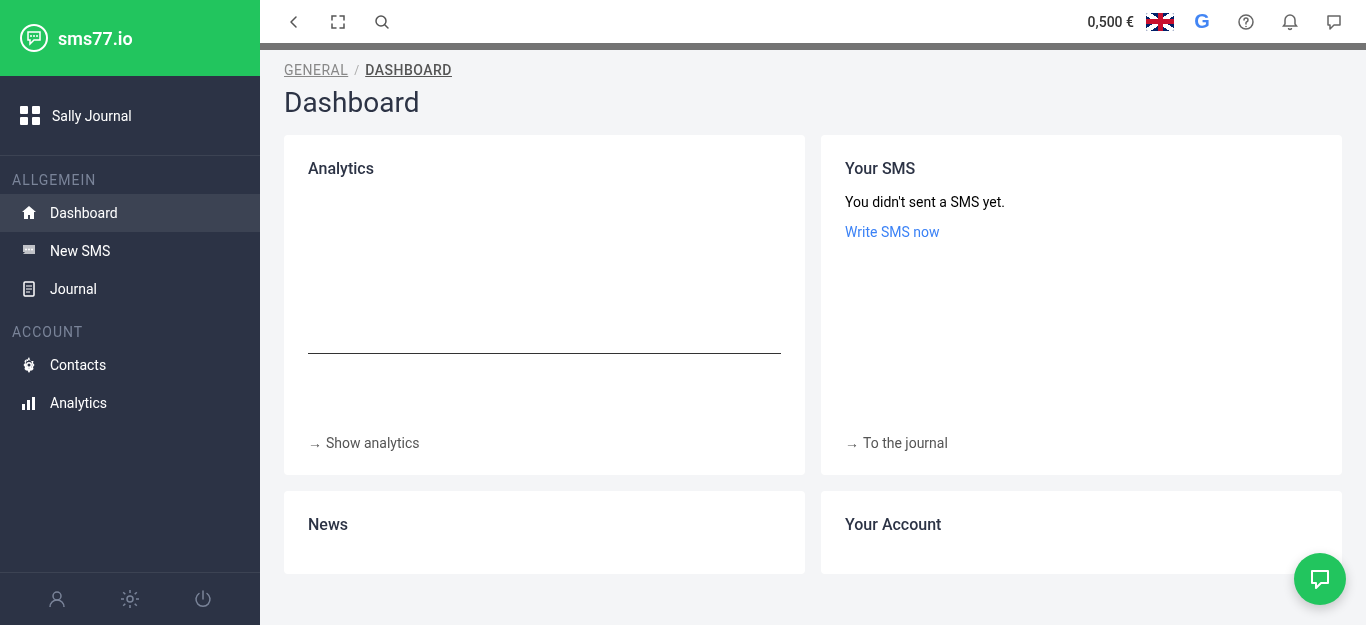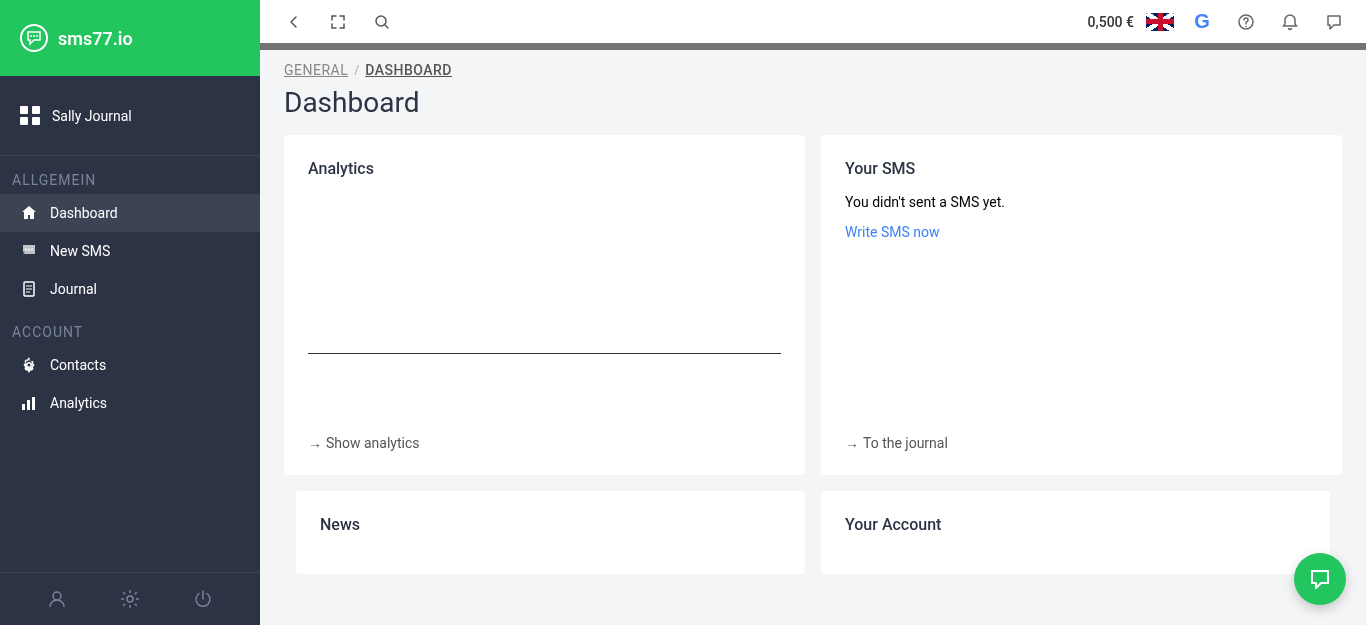--- a/index.html
+++ b/index.html
@@ -316,21 +316,21 @@
       display: flex;
       align-items: center;
       gap: 4px;
     }
 
     
     #bottom-grid {
       display: grid;
       grid-template-columns: 1fr 1fr;
       gap: 16px;
-      padding: 0 36px 16px;
+      padding: 0 24px 16px;
     }
     .dash-card-small {
       background: #fff;
       border-radius: 4px;
       padding: 24px;
       min-height: 80px;
     }
 
     
     #chat-button {

